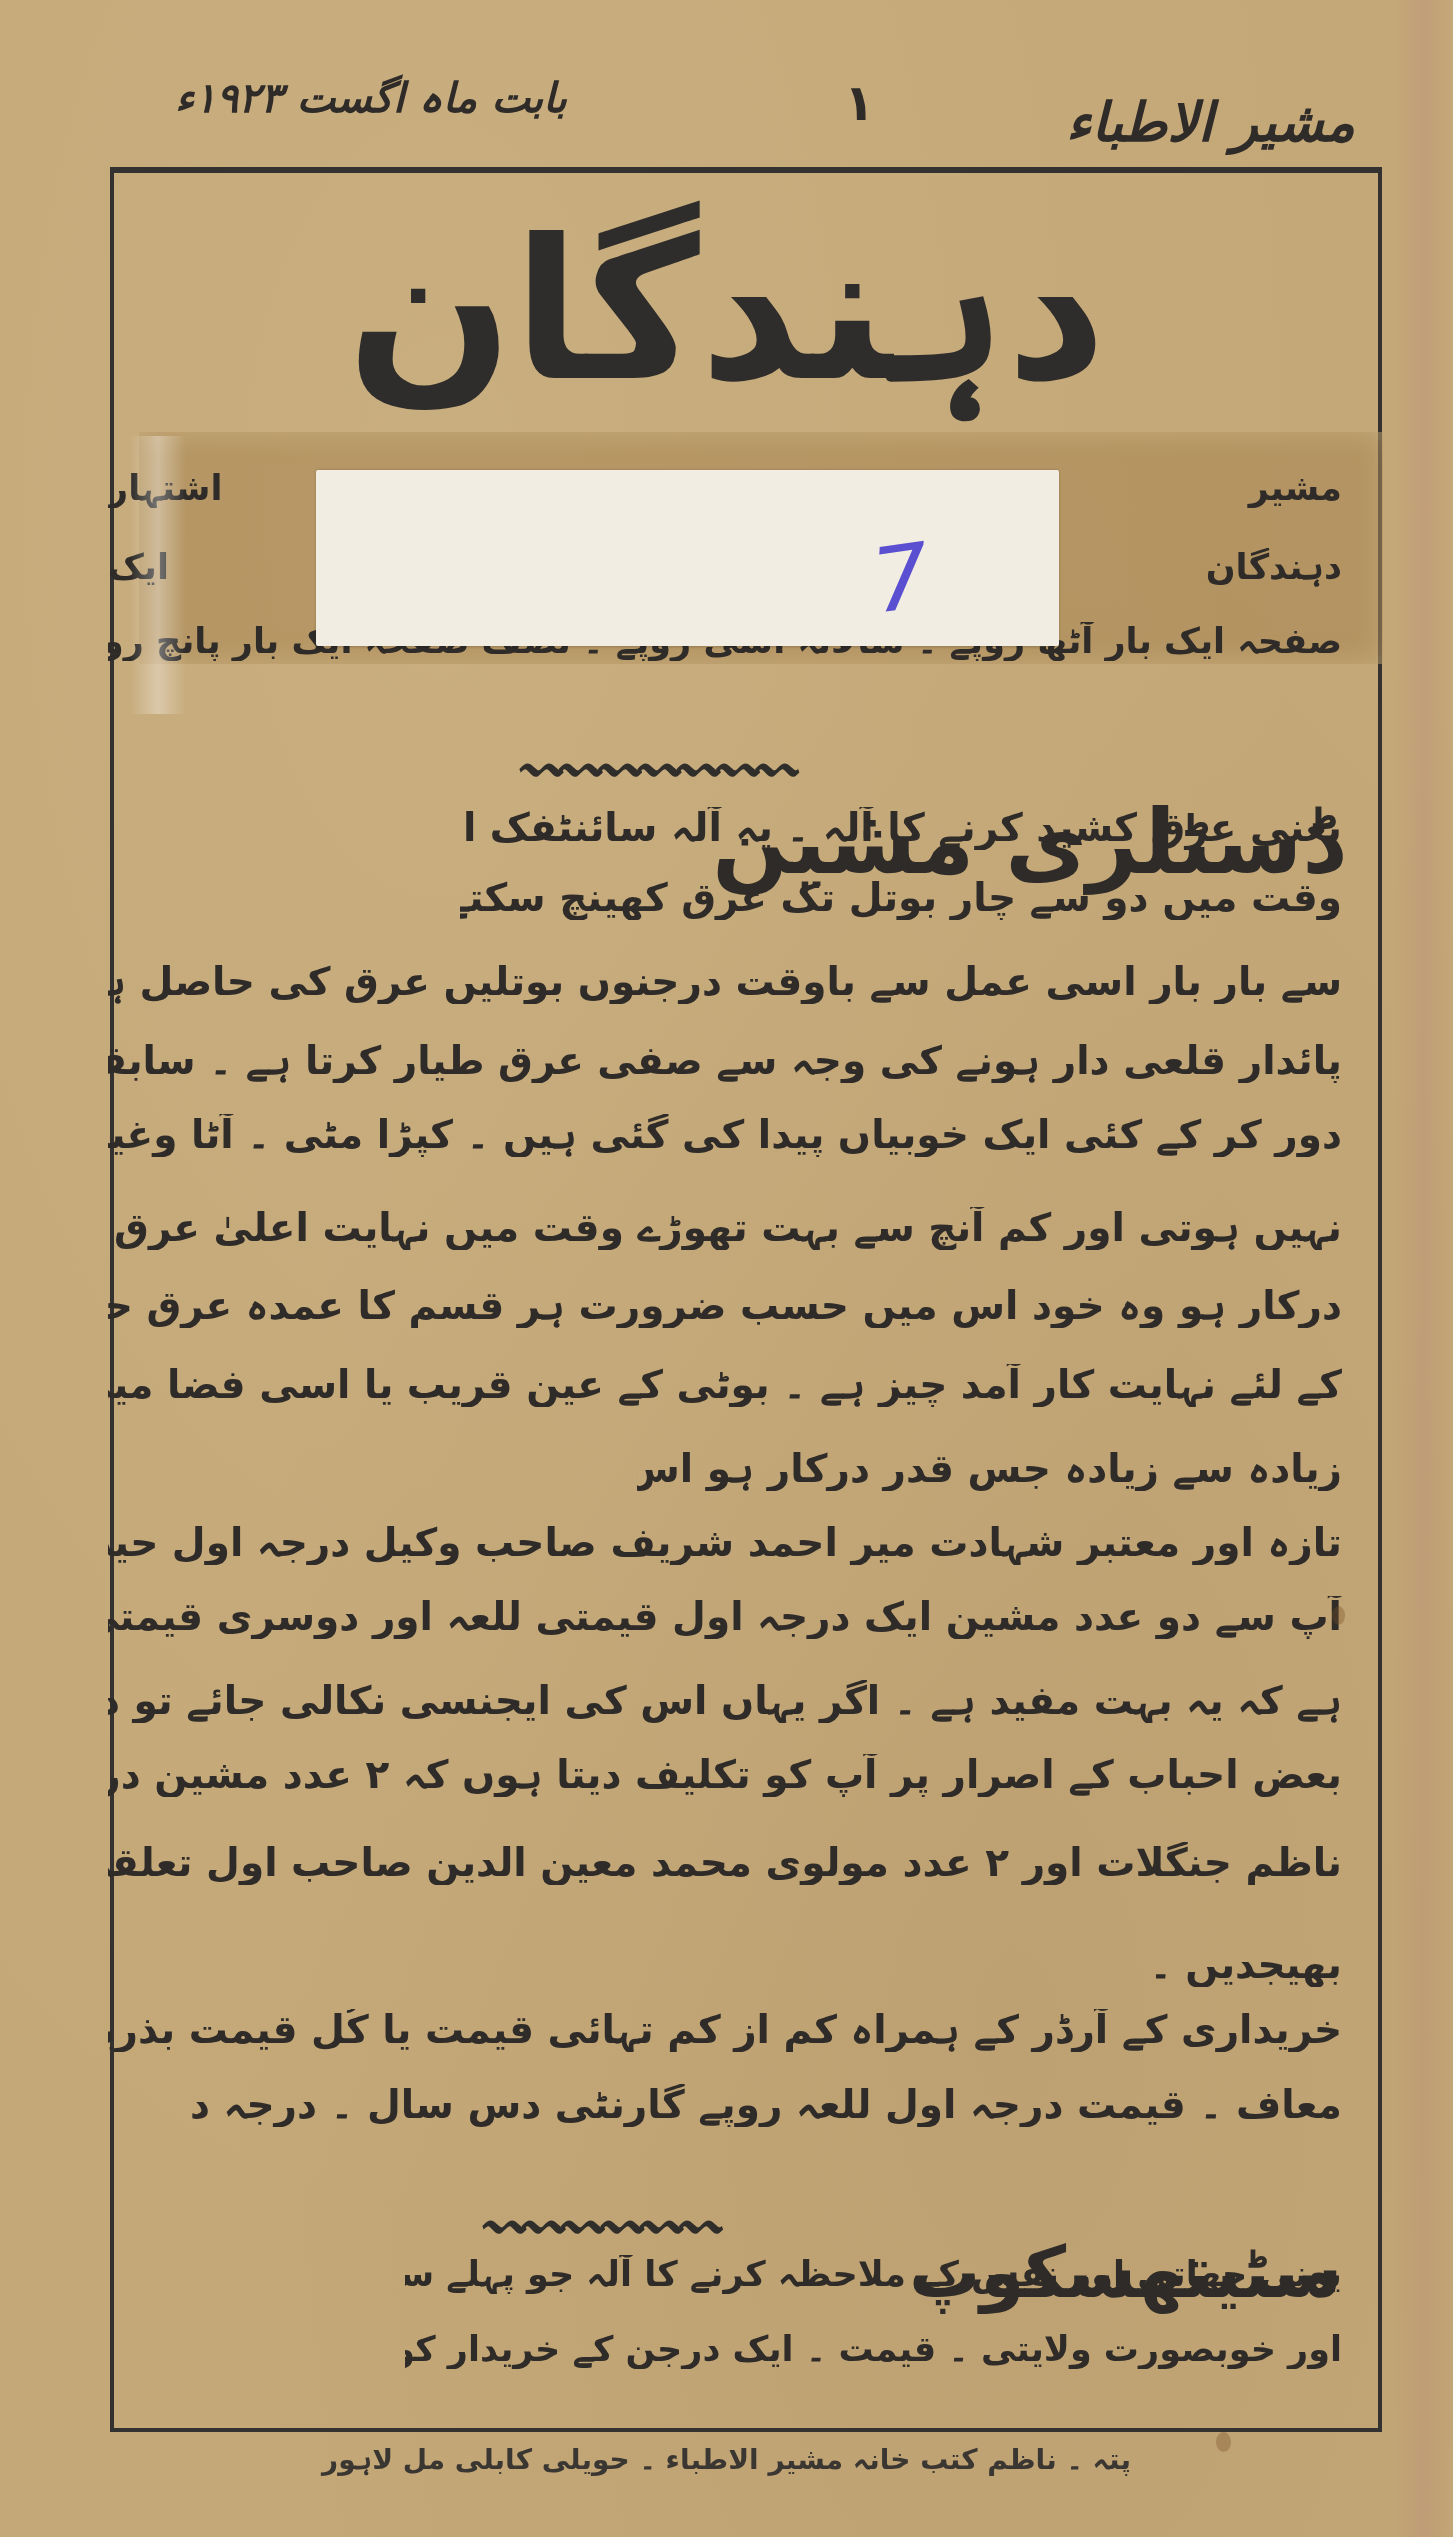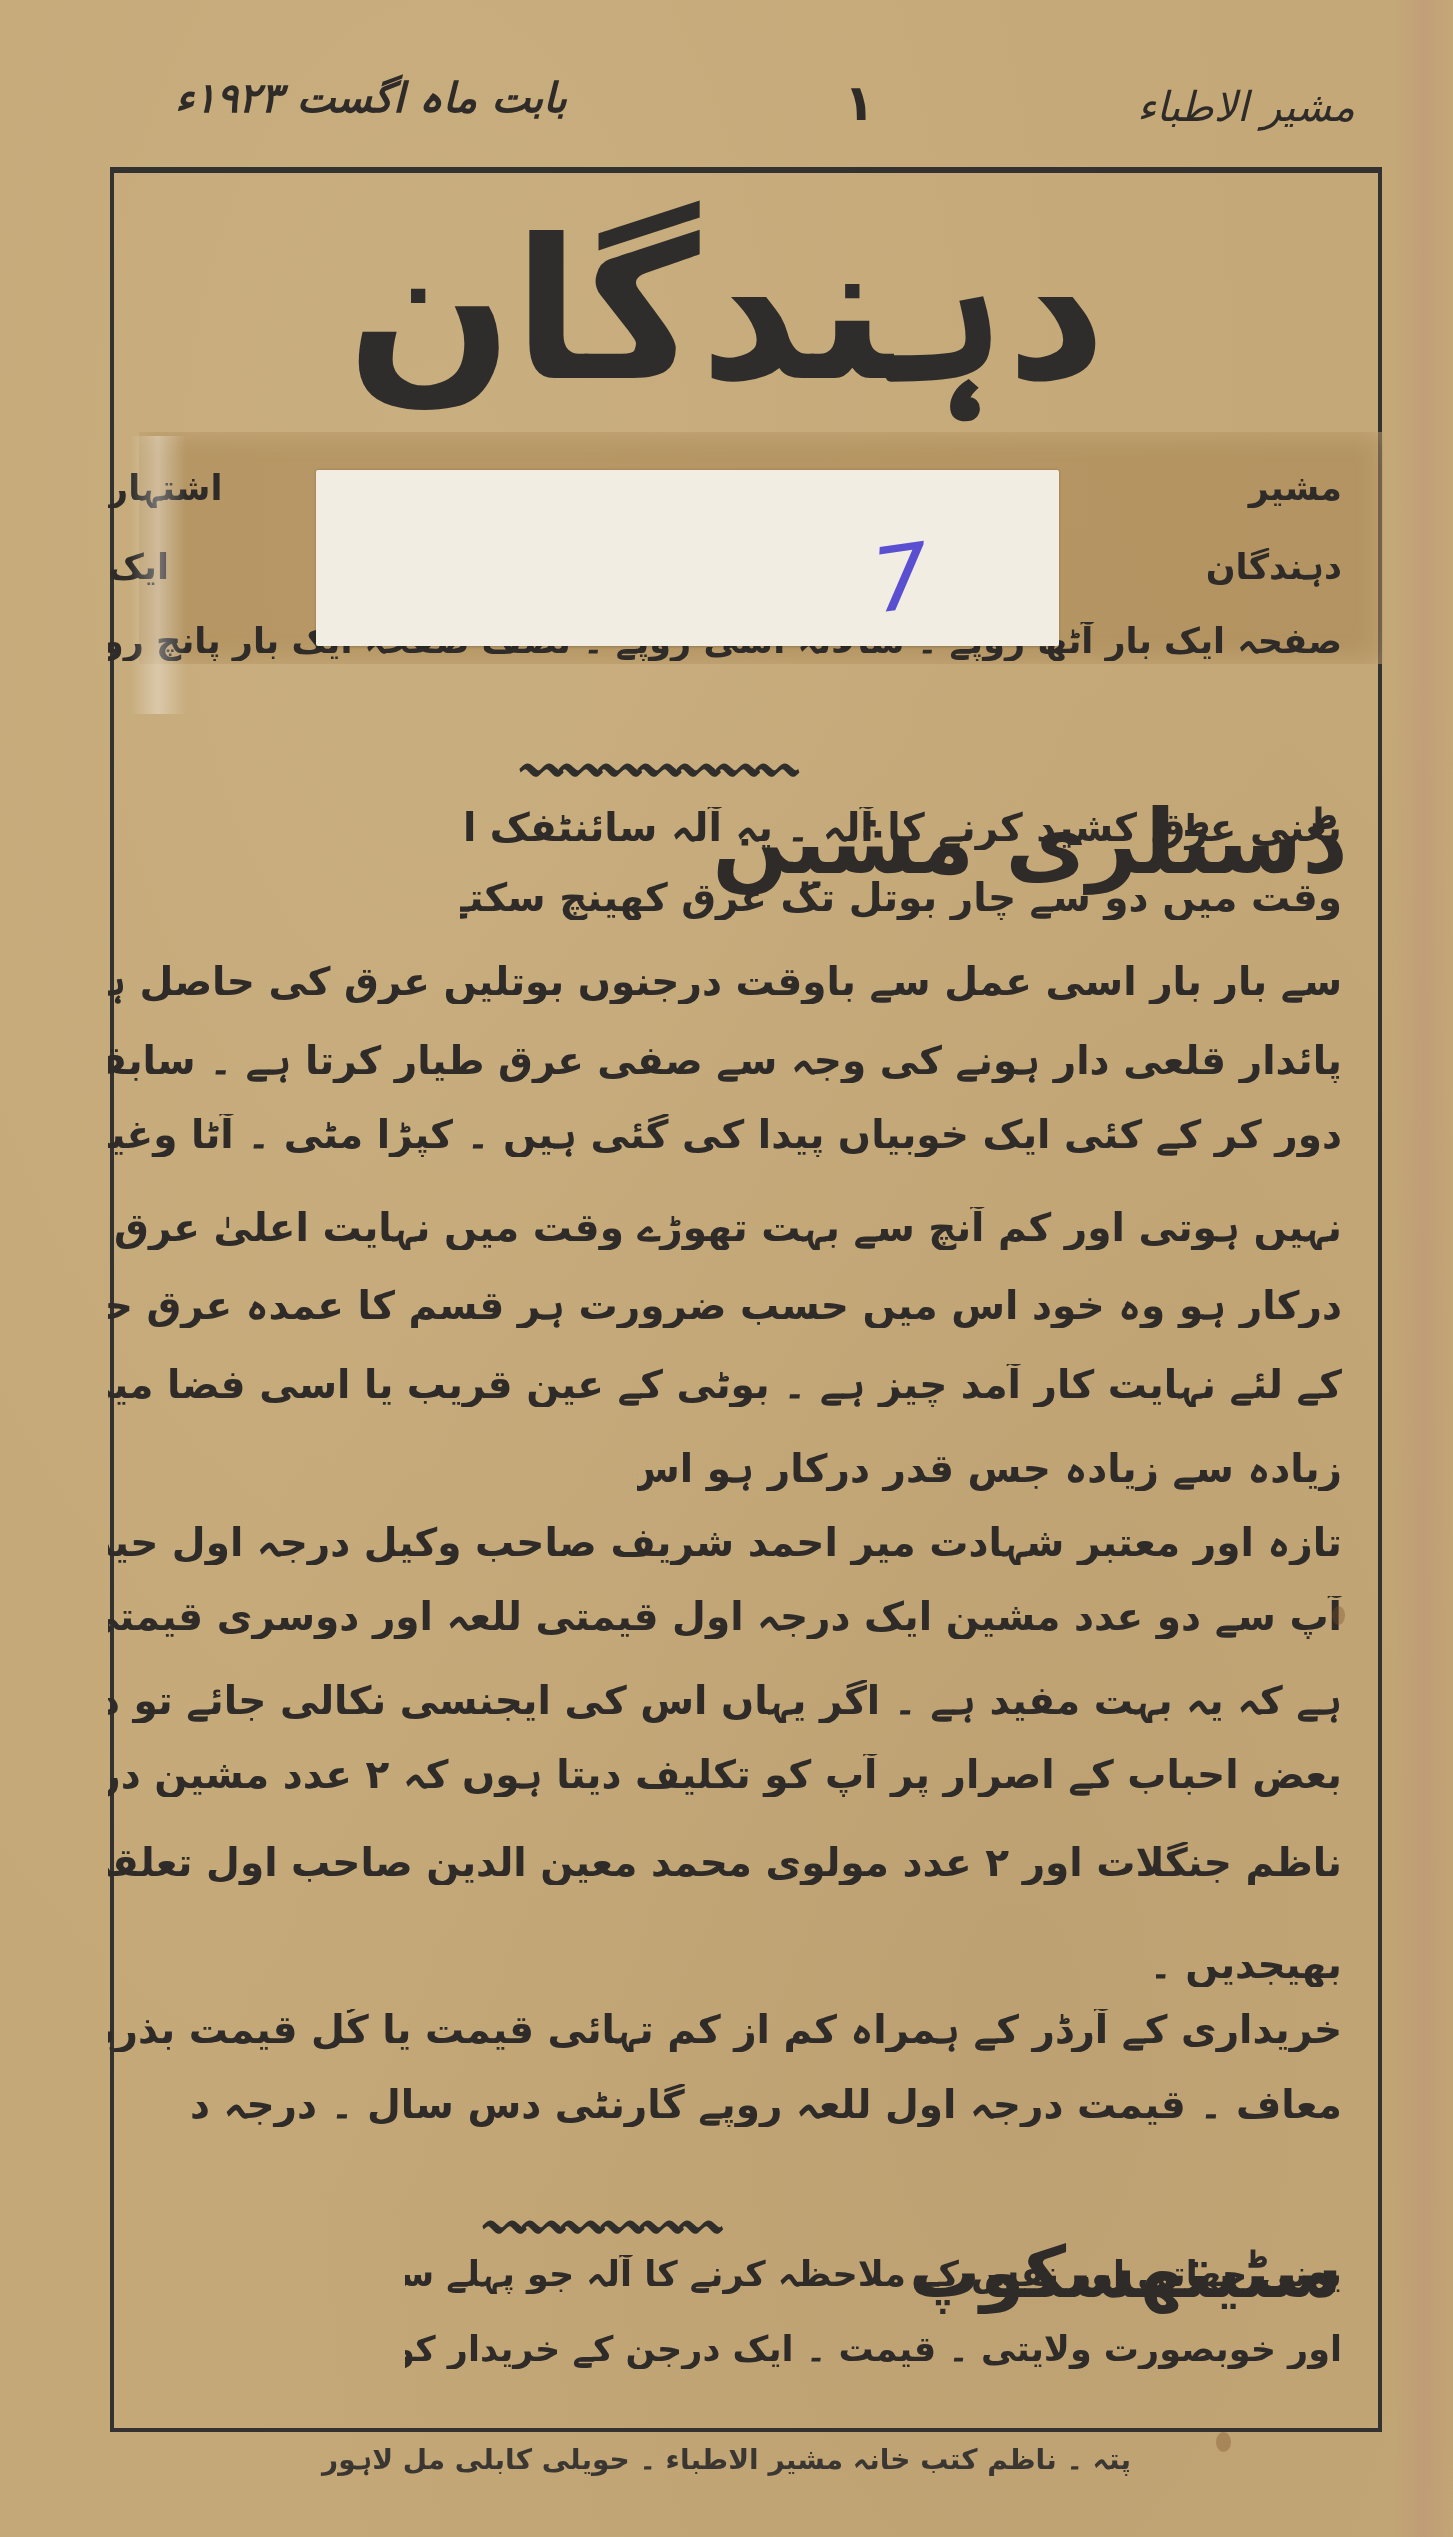--- a/index.html
+++ b/index.html
@@ -12,21 +12,21 @@
       linear-gradient(90deg, rgba(0,0,0,0) 96%, rgba(190,140,120,0.35) 98%, rgba(0,0,0,0) 100%);
     font-family: "DejaVu Sans", sans-serif;
     color: #2e2b28;
   }
   .urdu { direction: rtl; unicode-bidi: plaintext; font-family: "DejaVu Sans", sans-serif; }
 
   
   .header { position: absolute; top: 65px; left: 111px; width: 1281px; height: 84px; }
   .header .left { position: absolute; left: 28px; top: 9.3px; font-size: 41px; font-weight: bold; font-style: italic; margin-left: 36px; }
   .header .page-no { position: absolute; left: 733px; top: 9.3px; font-size: 50px; font-weight: bold; }
-  .header .right { position: absolute; right: 37px; top: 18px; font-size: 41px; font-weight: normal; font-style: italic; }
+  .header .right { position: absolute; right: 37px; top: 26px; font-size: 54px; font-weight: bold; font-style: italic; }
 
   
   .frame {
     position: absolute; left: 110px; top: 167px; width: 1272px; height: 2265px;
     border: 4.6px solid #333231; border-top-width: 6.5px; box-sizing: border-box;
   }
 
   .title {
     position: absolute; top: 213px; left: 0; width: 1453px; text-align: center;
     font-size: 195px; font-weight: bold; line-height: 1; letter-spacing: -5.6px;

